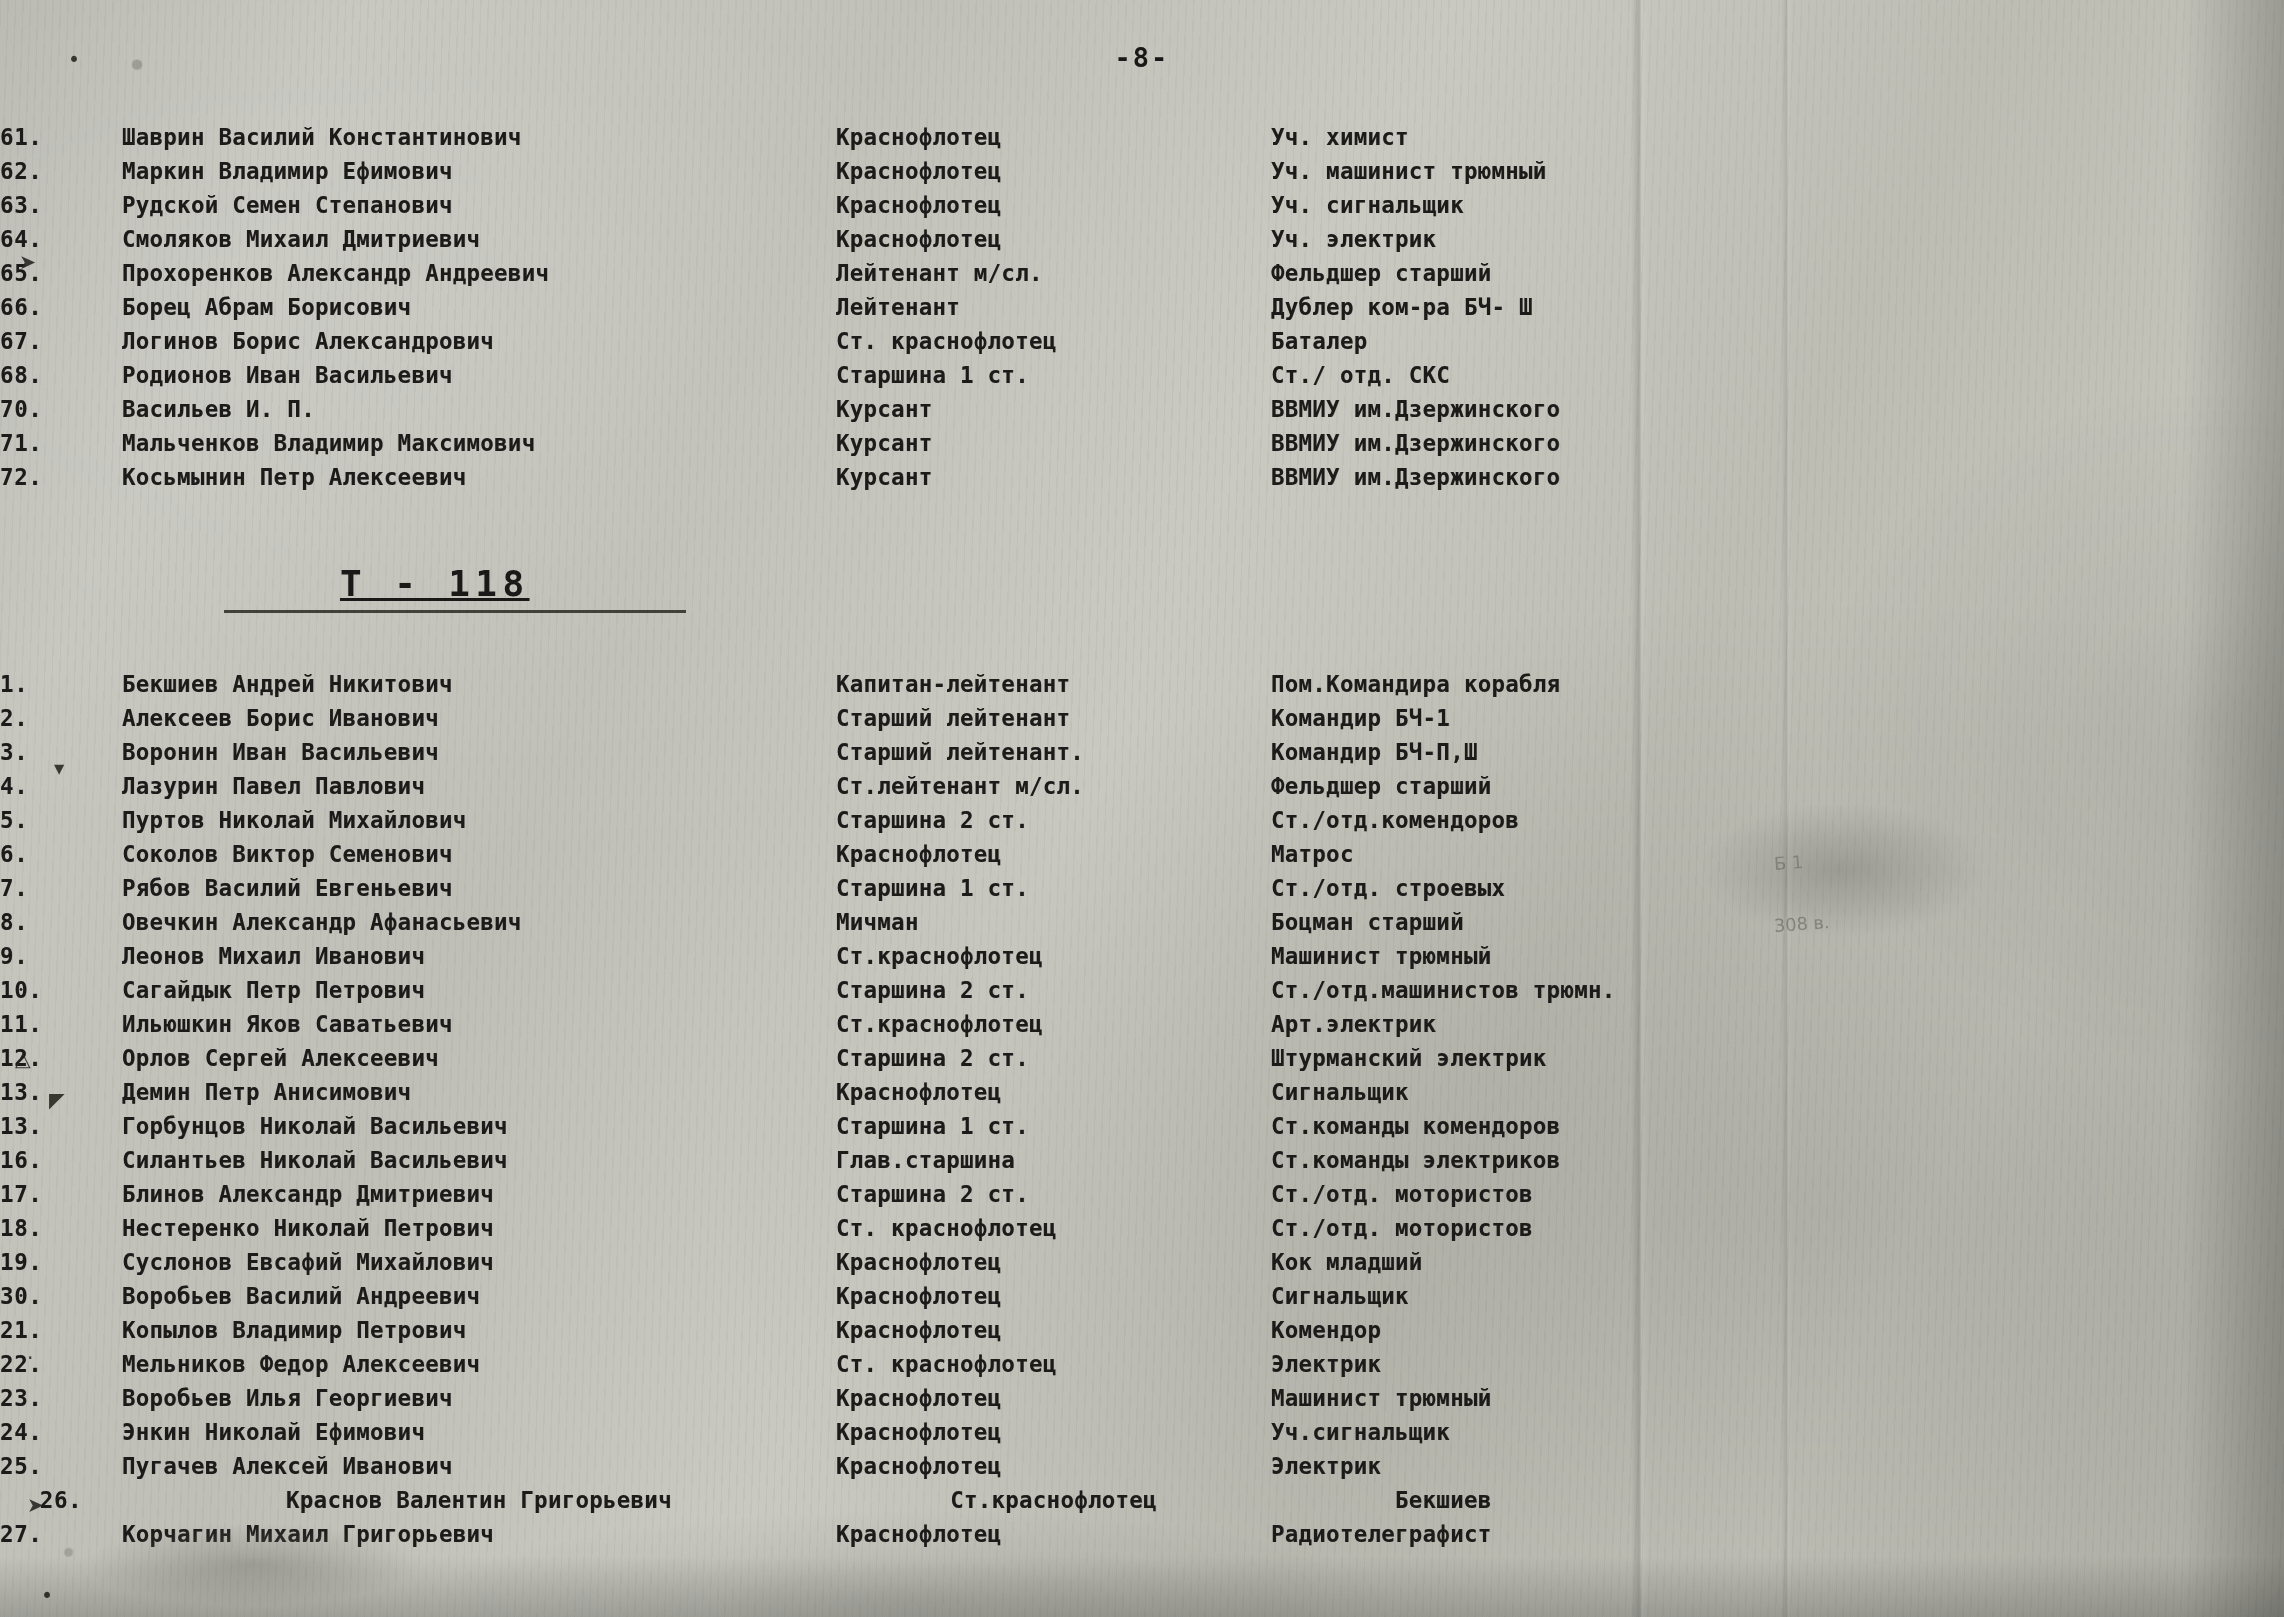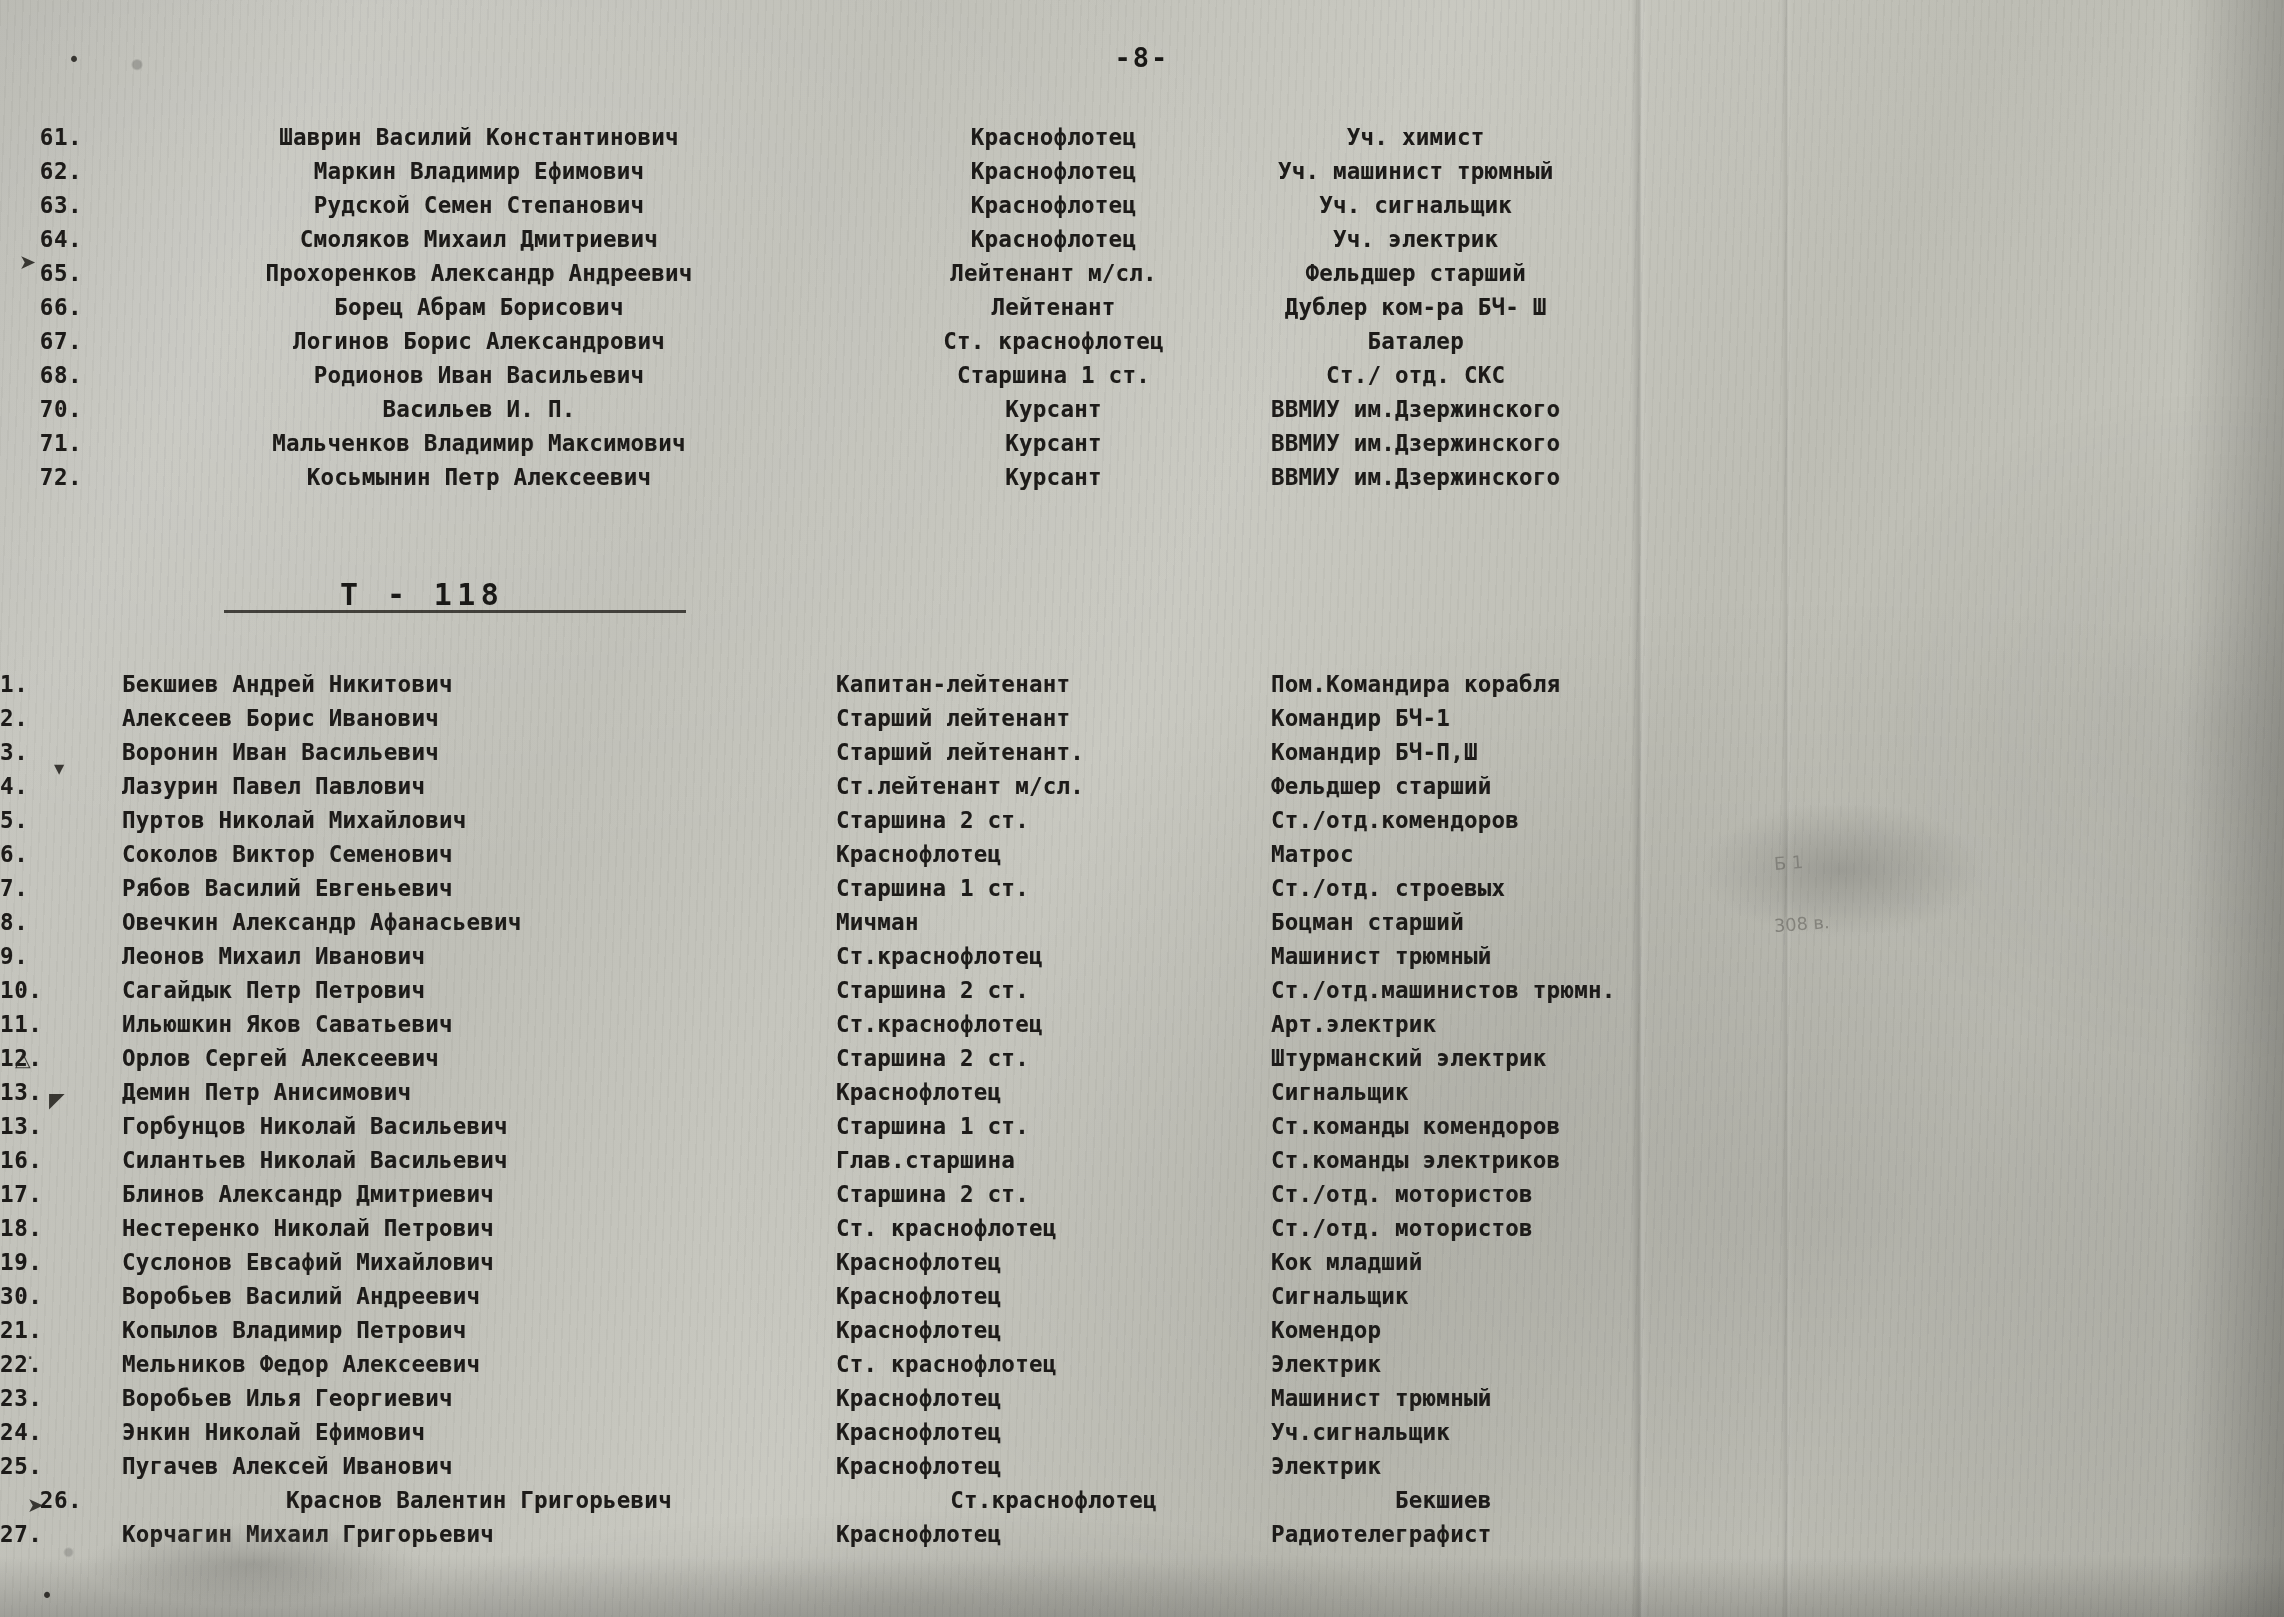--- a/index.html
+++ b/index.html
@@ -88,34 +88,35 @@
   td.num {
     width: 122px;
     padding-left: 61px;
     letter-spacing: 0.7px;
   }
   td.name { width: 714px; letter-spacing: 0.3px; }
   td.rank { width: 435px; letter-spacing: 0.3px; }
   td.role { letter-spacing: 0.3px; }
 
   table.block1 { top: 114px; left: 0; }
-  table.block1 tr { height: 34px; text-align: center; }
+  table.block1 tr { height: 34px; }
 
   table.block2 { top: 661px; left: 0; }
   table.block2 tr { height: 34px; }
   table.block2 tr.gap-before td { padding-top: 8.2px; text-align: center; }
 
   .section-heading {
     position: absolute;
-    top: 577px;
+    top: 563px;
     left: 340px;
-    font-size: 30px;
+    font-size: 36px;
     font-weight: bold;
     letter-spacing: 5.4px;
     color: #1a1917;
+    text-decoration: underline;
   }
   .section-rule {
     position: absolute;
     top: 610px;
     left: 224px;
     width: 462px;
     height: 3.4px;
     background: #2b2925;
     opacity: .85;
   }

